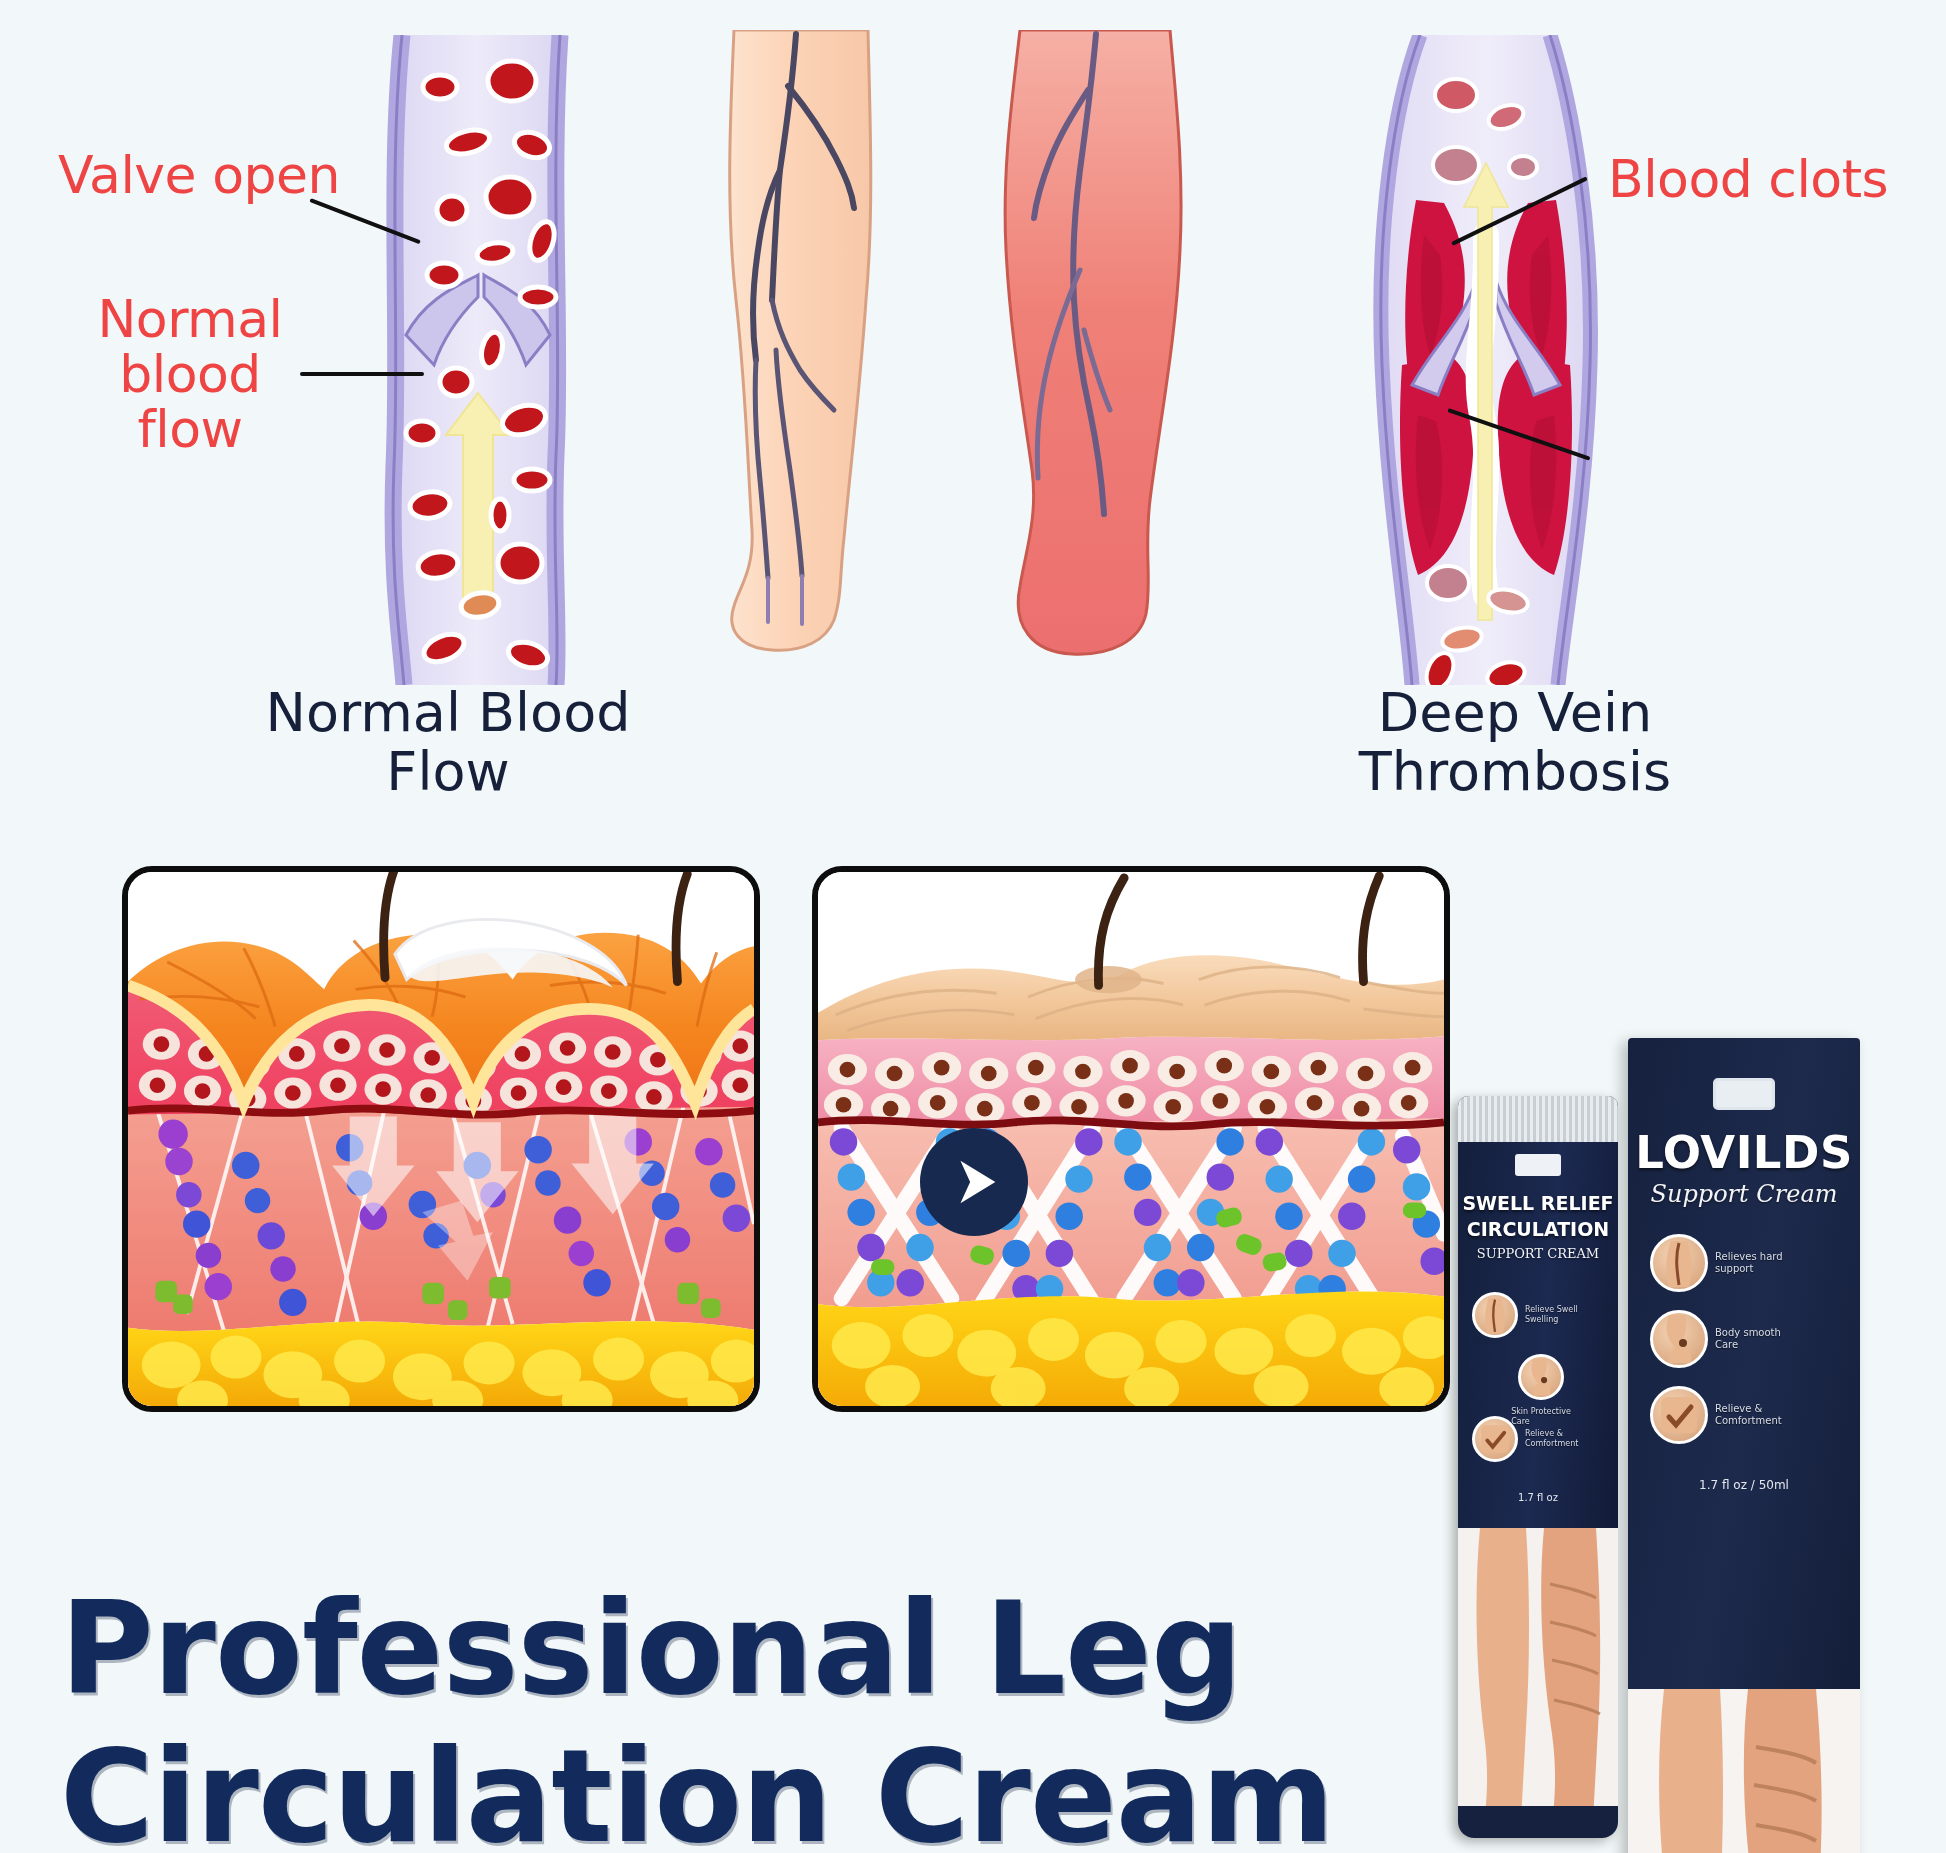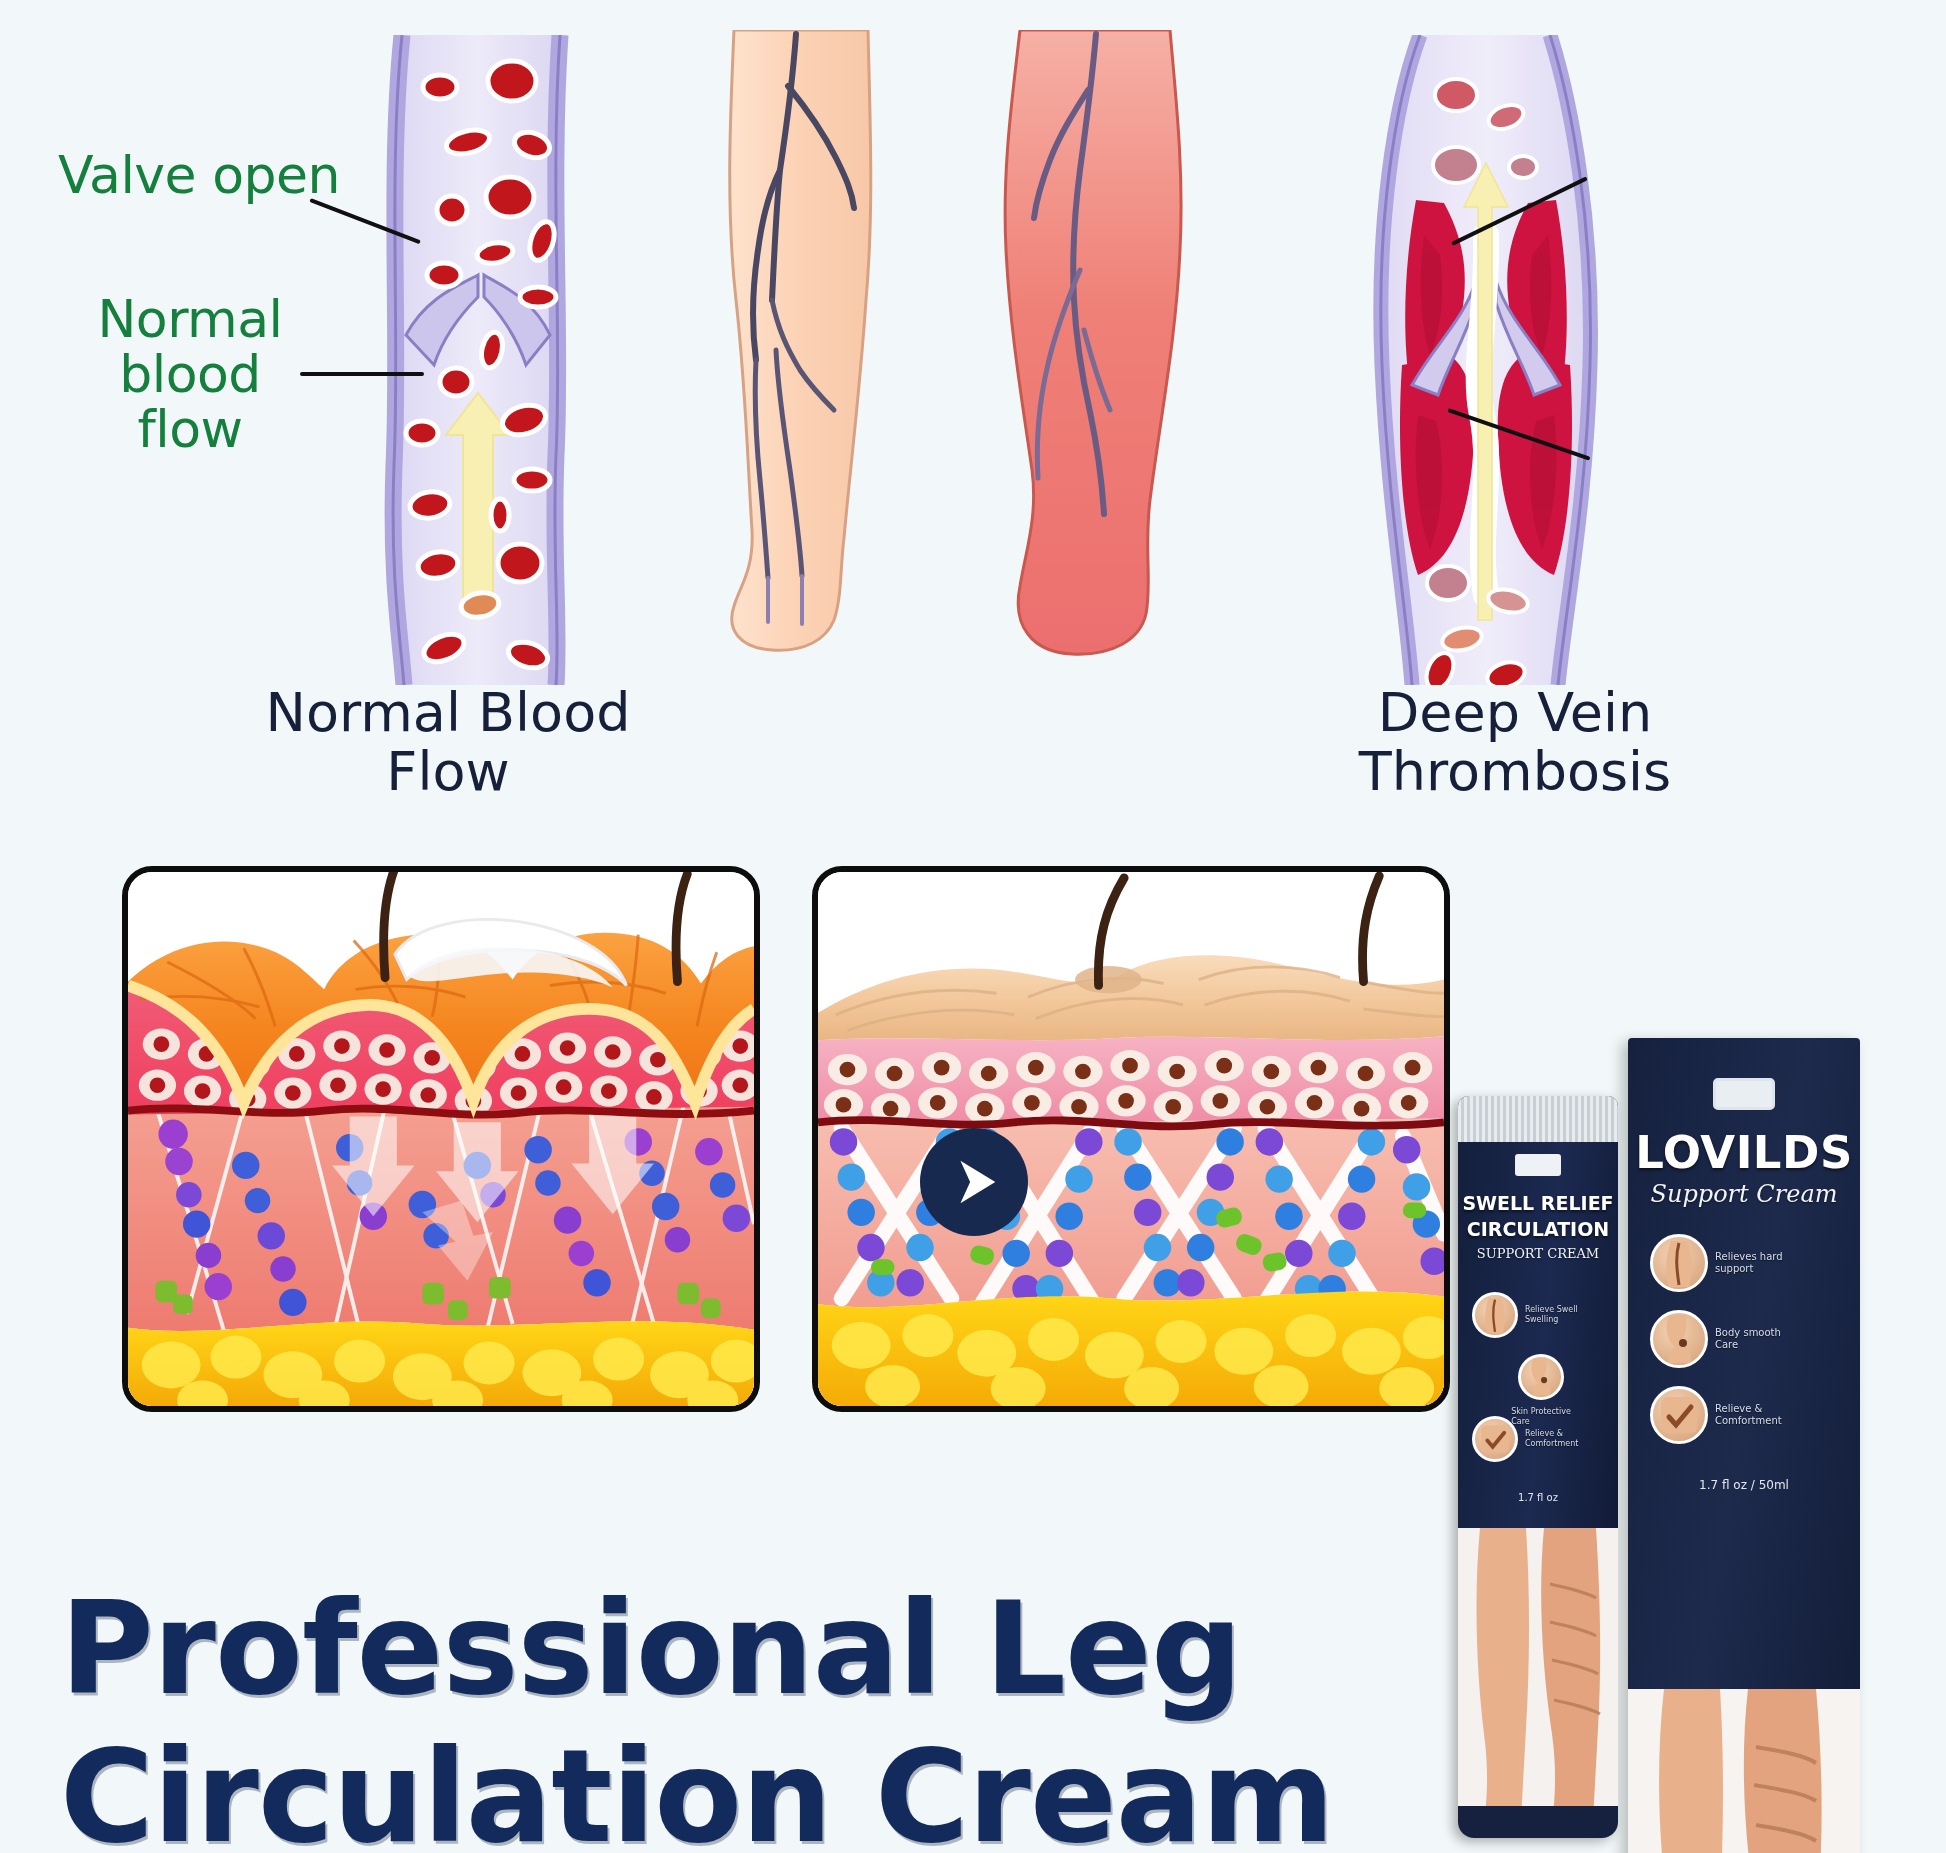--- a/index.html
+++ b/index.html
@@ -11,21 +11,21 @@
     position:relative;
   }
   .stage{position:absolute;left:0;top:0;width:1946px;height:1853px;}
 
   
   .abs{position:absolute;}
 
   
   .callout{
     position:absolute;
-    color:#15803d;
+    color:#ef4444;
     font-size:52px;
     font-weight:400;
     line-height:1.06;
     letter-spacing:-0.5px;
     white-space:pre-line;
     font-family:"DejaVu Sans", sans-serif;
   }
   .leader{position:absolute;background:#101010;height:4px;transform-origin:left center;border-radius:2px;}
 
   
@@ -310,20 +310,21 @@
     </svg>
   </div>
 
   <div class="callout" style="left:58px;top:148px;">Valve open</div>
   <div class="leader" style="left:310px;top:198px;width:118px;transform:rotate(21deg);"></div>
 
   <div class="callout" style="left:60px;top:292px;text-align:center;width:260px;">Normal
 blood flow</div>
   <div class="leader" style="left:300px;top:372px;width:124px;"></div>
 
+  <div class="callout" style="left:1608px;top:152px;">Blood clots</div>
   <div class="leader" style="left:1452px;top:242px;width:150px;transform:rotate(-26deg);"></div>
 
   <div class="leader" style="left:1448px;top:408px;width:150px;transform:rotate(19deg);"></div>
 
   <div class="caption" style="left:1255px;top:683px;width:520px;">Deep Vein
 Thrombosis</div>
   <div class="caption" style="left:188px;top:683px;width:520px;">Normal Blood
 Flow</div>
 
   <div class="panel" style="left:122px;top:866px;width:638px;height:546px;">

